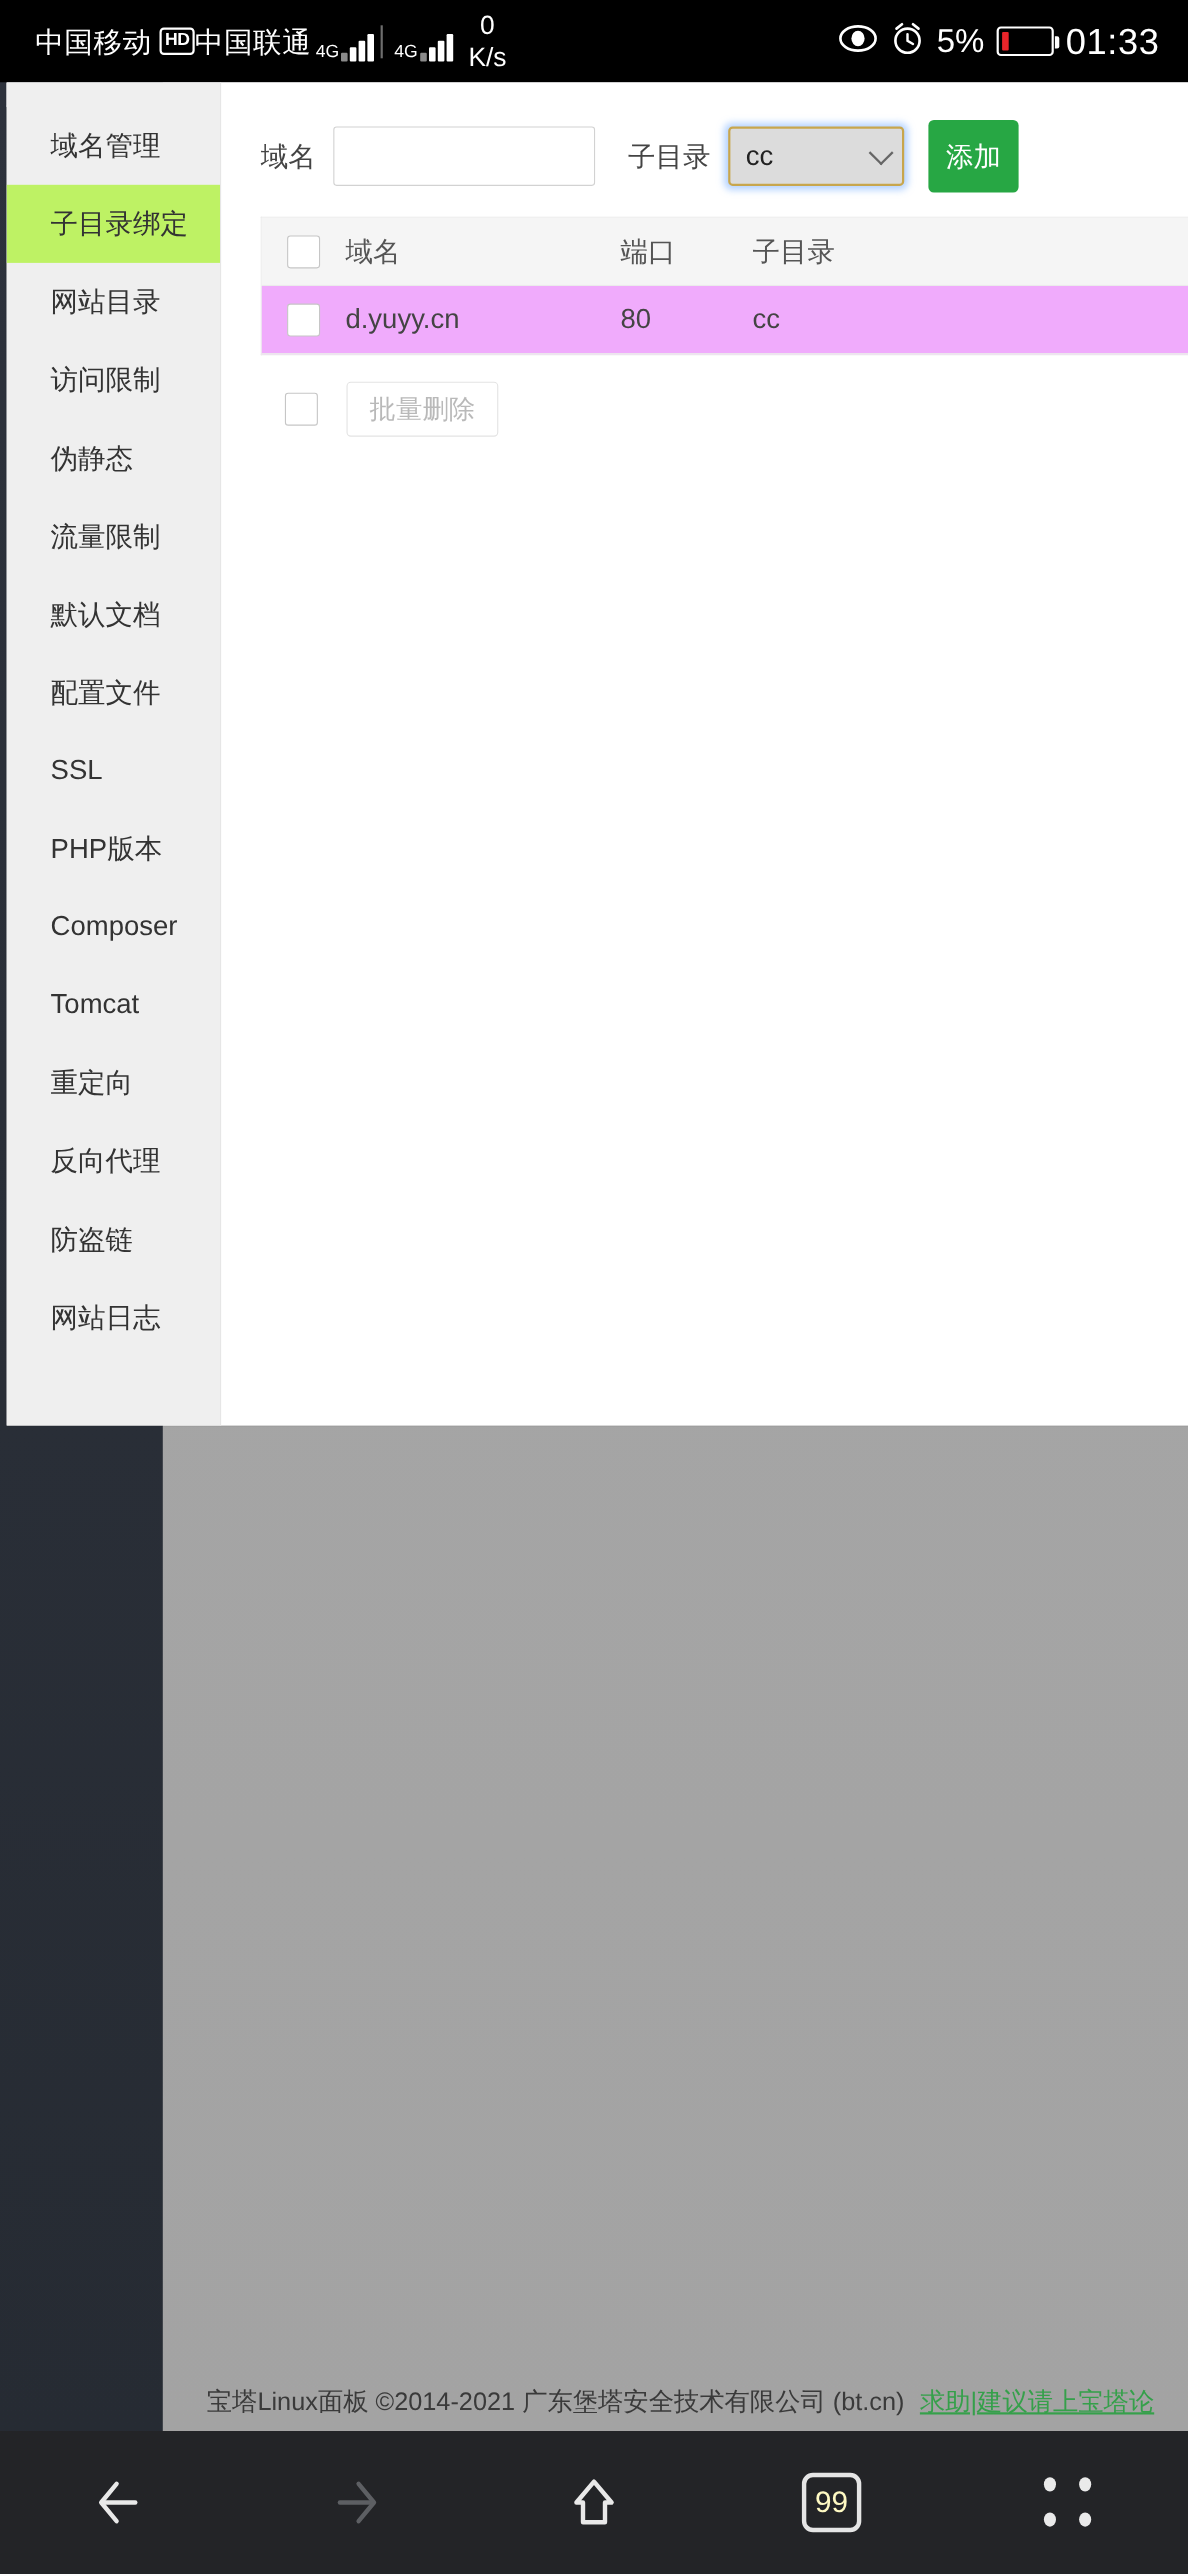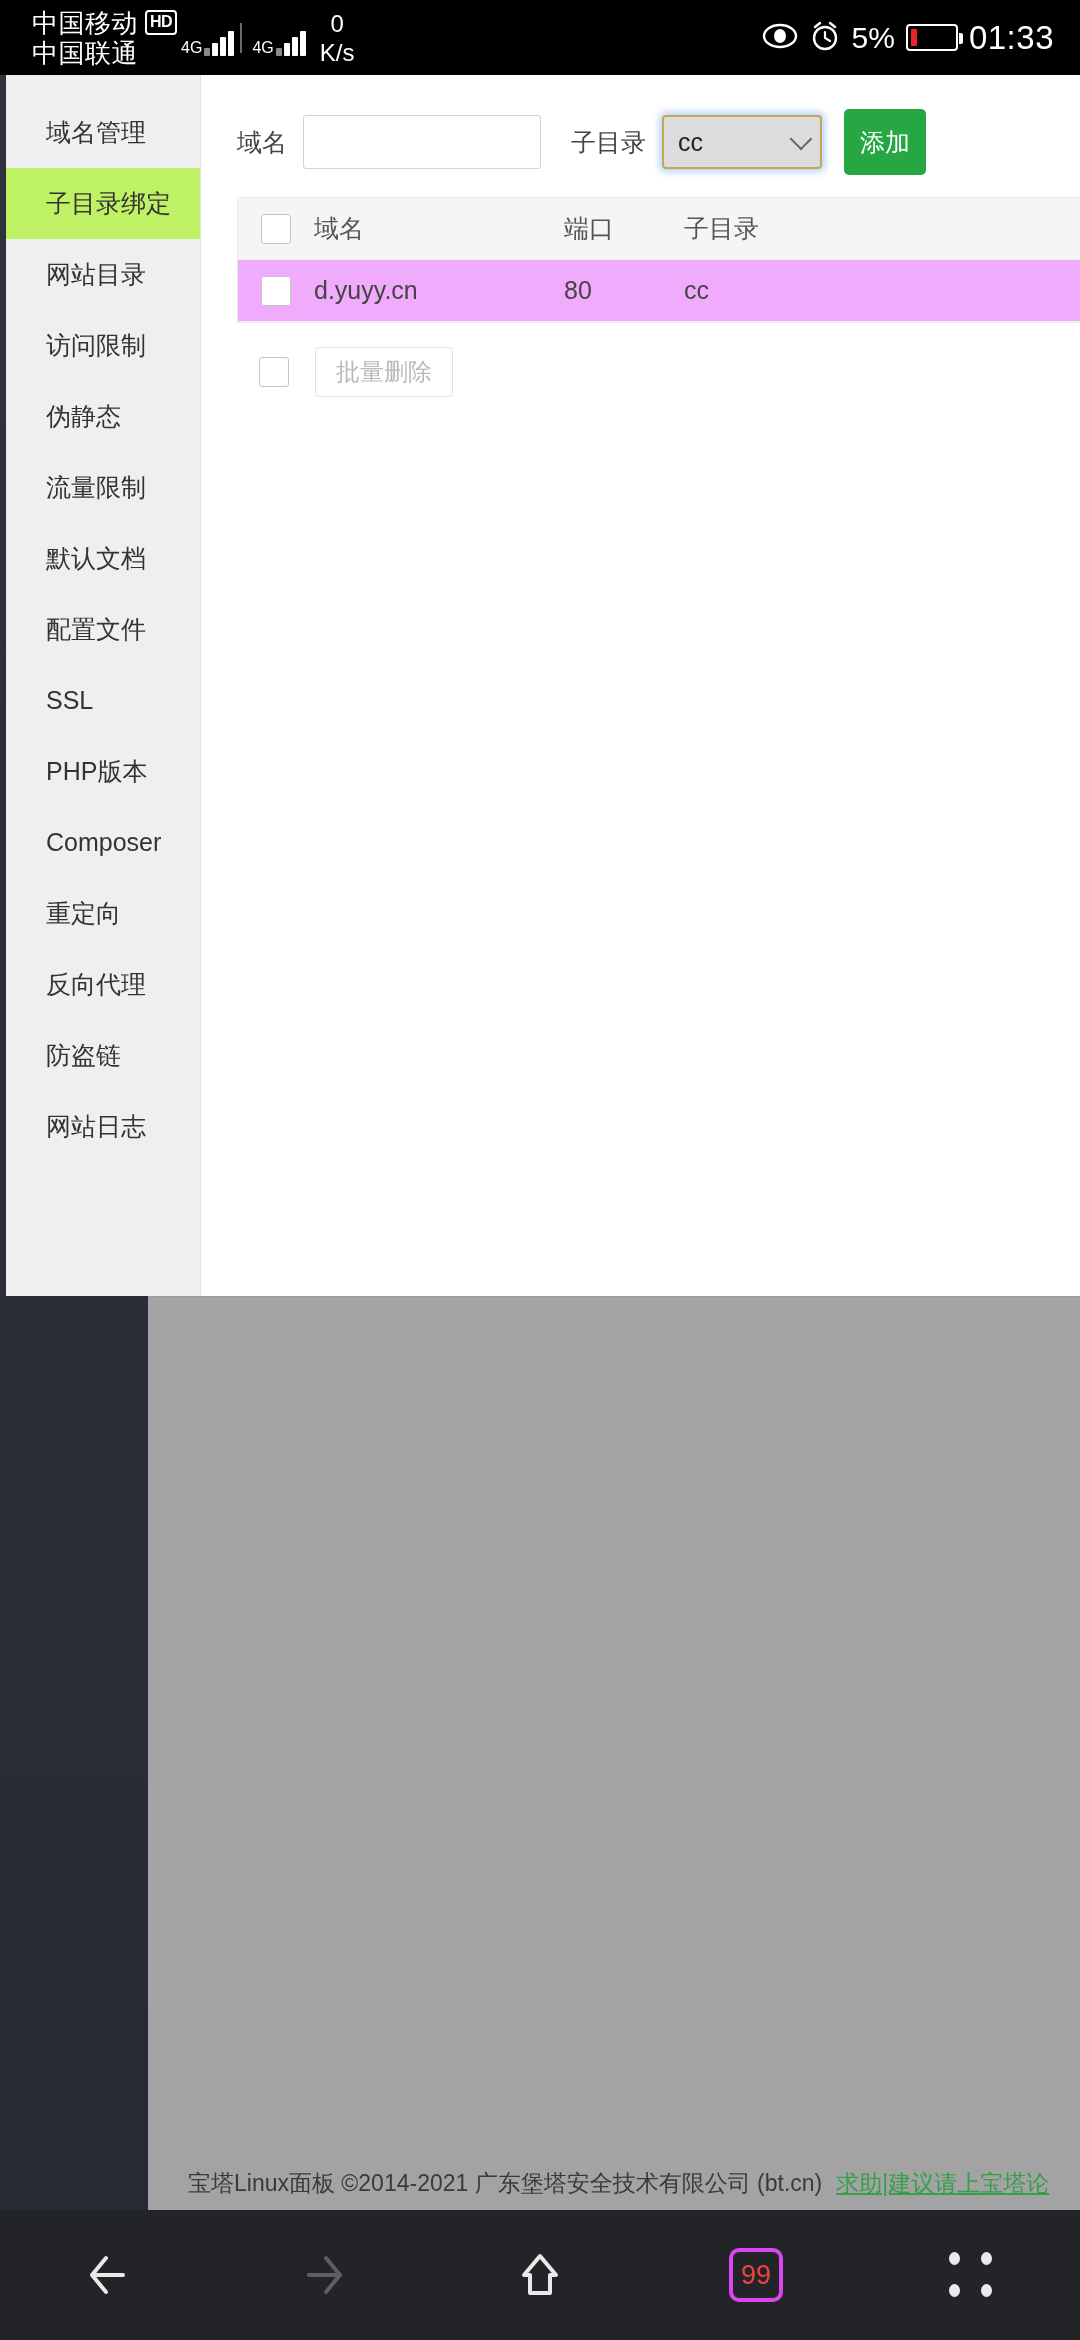--- a/index.html
+++ b/index.html
@@ -13,21 +13,21 @@
   
   .statusbar {
     position: absolute; top: 0; left: 0;
     width: 1080px; height: 75px;
     background: #000;
     color: #fff;
     display: flex; align-items: center;
     padding: 0 26px 0 32px;
   }
   .carriers {
-    display: flex; flex-direction: column;
+    display: flex; flex-direction: row;
     justify-content: center;
     font-size: 26px; line-height: 30px;
     letter-spacing: .5px;
   }
   .carrier-line { display: flex; align-items: center; gap: 7px; white-space: nowrap;}
   .hd-badge {
     border: 2px solid #fff; border-radius: 4px;
     font-size: 16px; font-weight: bold; line-height: 1;
     padding: 2px 3px 3px; letter-spacing: -0.5px;
   }
@@ -163,23 +163,23 @@
   .bt-footer .lnk { color:#35a04a; margin-left: 14px; text-decoration: underline; }
 
   
   .navbar {
     position:absolute; left:0; bottom:0; width:1080px; height:130px;
     background:#232427; display:flex; align-items:center;
   }
   .navbtn { flex:1; display:flex; align-items:center; justify-content:center; height:100%; }
   .navbtn svg { display:block; }
   .tabcount {
-    width: 54px; height: 54px; border:4px solid #d946ef; border-radius:10px;
+    width: 54px; height: 54px; border:4px solid #e5e5e5; border-radius:10px;
     display:flex; align-items:center; justify-content:center;
-    color:#ef4444; font-size:27px; font-family:"Liberation Sans", sans-serif;
+    color:#fef9c3; font-size:27px; font-family:"Liberation Sans", sans-serif;
   }
   .dots { display:grid; grid-template-columns: 15px 15px; grid-template-rows: 15px 15px;
           gap: 17px; }
   .dots span { width: 11px; height: 13px; background:#eaeaea; border-radius:50%; }
 </style>
 </head>
 <body>
 
 <div class="statusbar">
   <div class="carriers">
@@ -274,20 +274,23 @@
         <span>配置文件</span>
       </div>
     <div class="side-item">
         <span>SSL</span>
       </div>
     <div class="side-item">
         <span>PHP版本</span>
       </div>
     <div class="side-item">
         <span>Composer</span>
+      </div>
+    <div class="side-item">
+        <span>Tomcat</span>
       </div>
     <div class="side-item">
         <span>重定向</span>
       </div>
     <div class="side-item">
         <span>反向代理</span>
       </div>
     <div class="side-item">
         <span>防盗链</span>
       </div>

